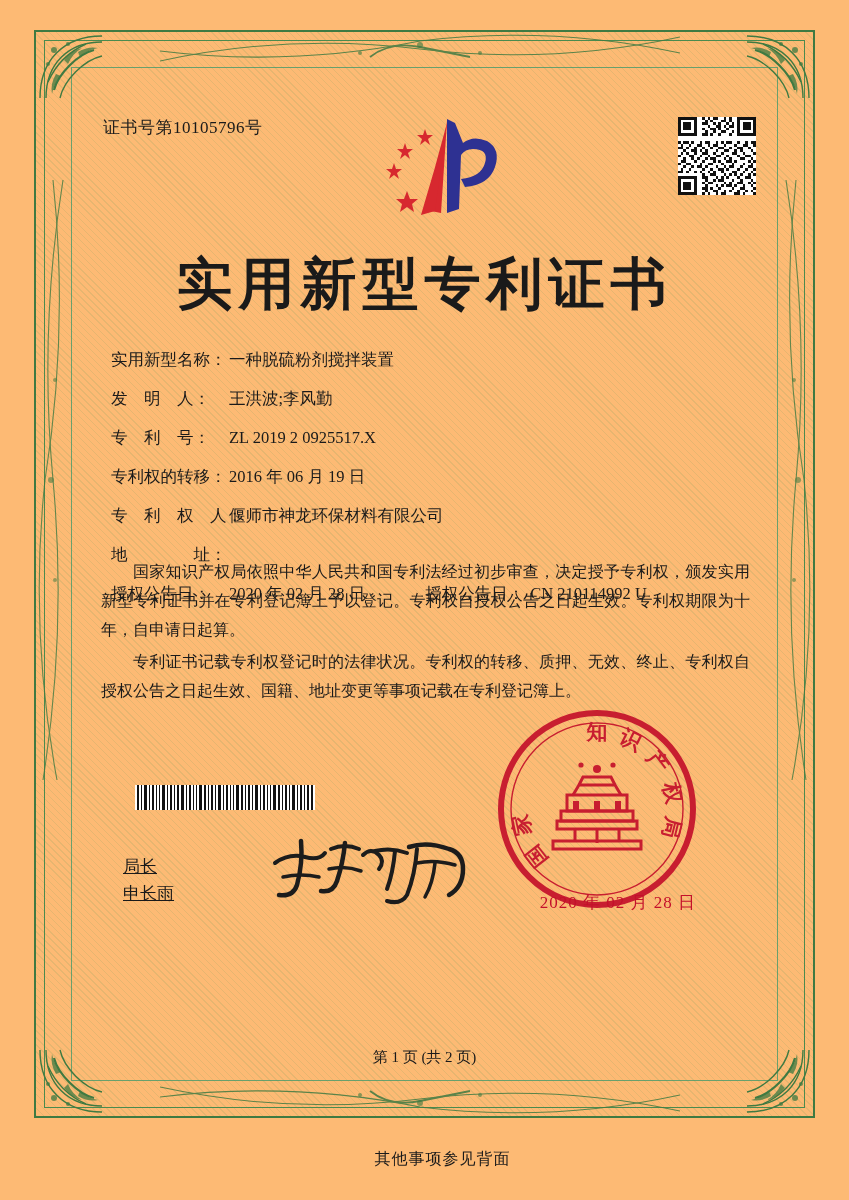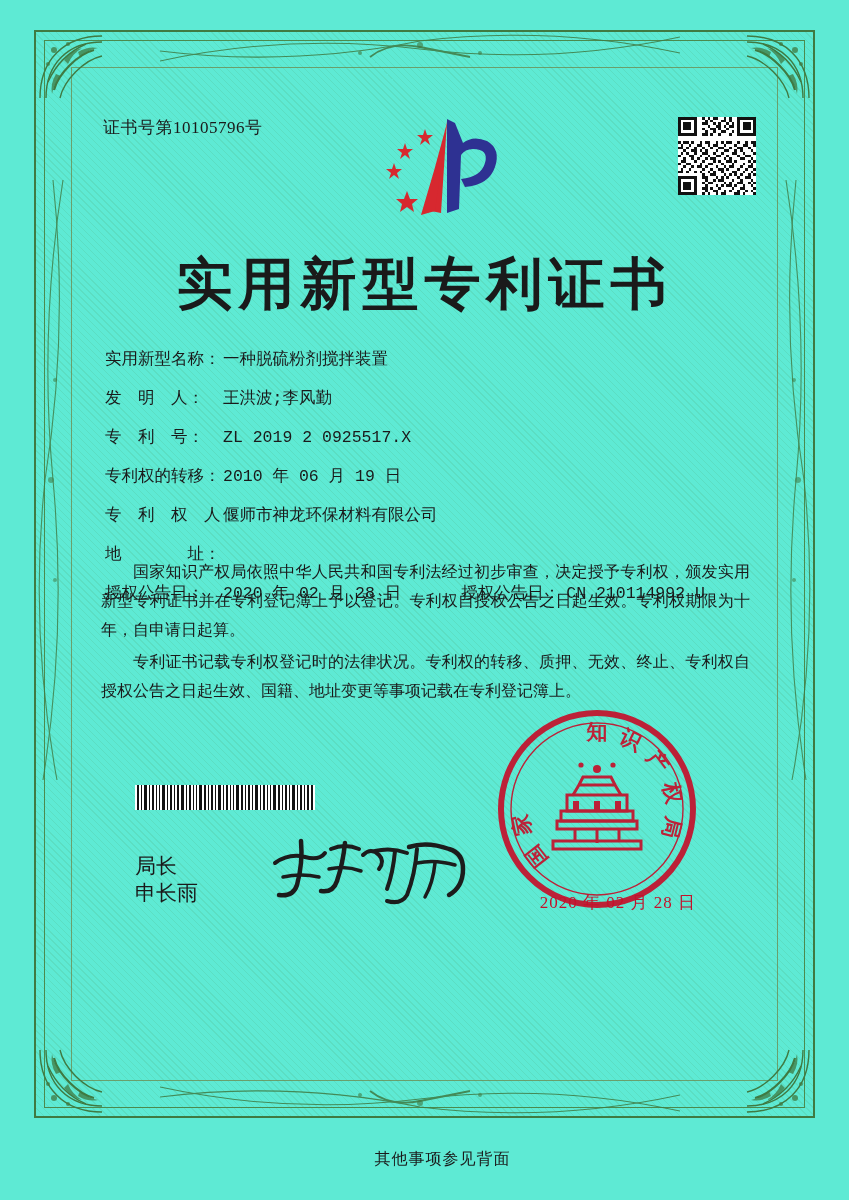--- a/index.html
+++ b/index.html
@@ -12,21 +12,21 @@
     height: 1200px;
     font-family: "Liberation Serif", "DejaVu Serif", serif;
     color: #1a1a1a;
     position: relative;
     overflow: hidden;
   }
 
   .page {
     position: absolute;
     inset: 0;
-    background: #5eead4;
+    background: #fdba74;
   }
 
   
   .border-outer {
     position: absolute;
     left: 34px;
     top: 30px;
     right: 34px;
     bottom: 82px;
     border: 2px solid #3f7a42;
@@ -127,26 +127,25 @@
     top: 180px;
     text-align: center;
     font-size: 56px;
     font-weight: bold;
     letter-spacing: 6px;
     font-family: "DejaVu Serif", "Liberation Serif", serif;
   }
 
   .fields {
     position: absolute;
-    left: 34px;
+    left: 40px;
     right: 30px;
     top: 285px;
     font-size: 16.5px;
     line-height: 1;
-    font-family: Liberation Mono, monospace;
   }
   .field-row {
     display: flex;
     align-items: baseline;
     margin-bottom: 22.5px;
     white-space: nowrap;
   }
   .field-label {
     width: 118px;
     flex: 0 0 118px;
@@ -181,24 +180,25 @@
   .barcode {
     position: absolute;
     left: 64px;
     top: 718px;
     width: 180px;
     height: 25px;
   }
 
   .sign-block {
     position: absolute;
-    left: 64px;
+    left: 52px;
     top: 786px;
-    font-size: 21px;
+    font-size: 17px;
     line-height: 27px;
+    text-decoration: underline;
   }
 
   .signature {
     position: absolute;
     left: 196px;
     top: 762px;
     width: 210px;
     height: 80px;
   }
 
@@ -596,21 +596,21 @@
       <div class="field-row">
         <div class="field-label">发　明　人：</div>
         <div class="field-value">王洪波;李风勤</div>
       </div>
       <div class="field-row">
         <div class="field-label">专　利　号：</div>
         <div class="field-value">ZL 2019 2 0925517.X</div>
       </div>
       <div class="field-row">
         <div class="field-label">专利权的转移：</div>
-        <div class="field-value">2010 年 06 月 19 日</div>
+        <div class="field-value">2016 年 06 月 19 日</div>
       </div>
       <div class="field-row">
         <div class="field-label">专　利　权　人：</div>
         <div class="field-value">偃师市神龙环保材料有限公司</div>
       </div>
       <div class="field-row">
         <div class="field-label">地　　　　址：</div>
       </div>
       <div class="field-row double">
         <div class="field-label">授权公告日：</div>
@@ -732,16 +732,17 @@
           <text x="102" y="32" text-anchor="middle" transform="rotate(78 102 102)">权</text>
           <text x="102" y="32" text-anchor="middle" transform="rotate(104 102 102)">局</text>
           <text x="102" y="32" text-anchor="middle" transform="rotate(232 102 102)">国</text>
           <text x="102" y="32" text-anchor="middle" transform="rotate(258 102 102)">家</text>
         </g>
       </g>
     </svg>
 
     <div class="seal-date">2020 年 02 月 28 日</div>
 
+    <div class="page-no">第 1 页 (共 2 页)</div>
   </div>
 
   <div class="footer-note">其他事项参见背面</div>
 </div>
 
 </body></html>

